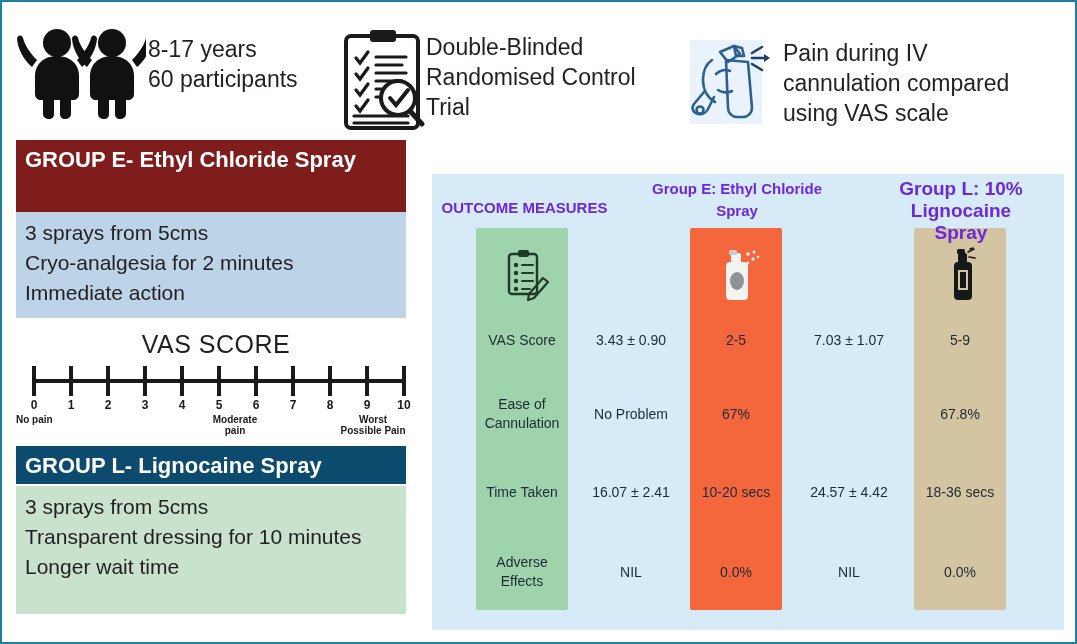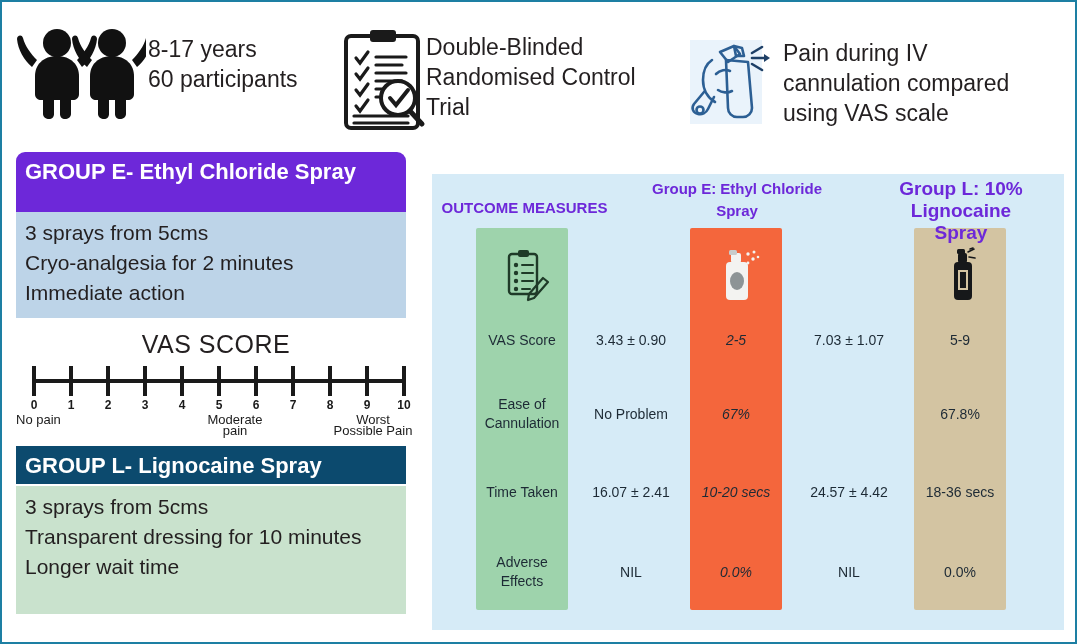--- a/index.html
+++ b/index.html
@@ -27,40 +27,40 @@
   .grp-header{
     position:absolute;left:14px;width:390px;
     font-weight:bold;font-size:22px;line-height:30px;
     color:#ffffff;padding:5px 9px 7px 9px;box-sizing:border-box;
   }
   .grp-body{
     position:absolute;left:14px;width:390px;
     font-size:21px;line-height:30px;color:#231f20;
     padding:6px 9px 8px 9px;box-sizing:border-box;white-space:pre-line;
   }
-  #grp-e-header{top:12px;height:72px;background:#6d28d9;border-radius:9px;}
+  #grp-e-header{top:0px;height:72px;background:#7f1d1d;}
   #grp-e-body{top:72px;height:106px;background:#bdd4e8;}
   #grp-l-header{top:306px;height:38px;background:#0c4a6e;}
   #grp-l-body{top:346px;height:128px;background:#c9e2cd;}
 
   
   #vas-block{position:absolute;left:14px;top:190px;width:400px;height:112px;background:#ffffff;}
   #vas-title{
     position:absolute;left:0;top:0;width:400px;text-align:center;
     font-size:25px;color:#231f20;letter-spacing:.5px;
   }
   #vas-ruler{position:absolute;left:18px;top:36px;width:370px;height:30px;}
   #vas-ruler .axis{position:absolute;left:0;top:13px;width:370px;height:4px;background:#1a1a1a;}
   #vas-ruler .tick{position:absolute;top:0;width:4px;height:30px;background:#1a1a1a;}
   #vas-nums{position:absolute;left:18px;top:68px;width:370px;height:14px;}
   #vas-nums span{
     position:absolute;top:0;width:26px;margin-left:-13px;text-align:center;
     font-size:12px;font-weight:bold;color:#1a1a1a;
   }
-  .vas-cap{position:absolute;font-size:13px;font-weight:normal;color:#1a1a1a;
+  .vas-cap{position:absolute;font-size:10px;font-weight:bold;color:#1a1a1a;
            text-align:center;line-height:11px;white-space:pre-line;}
   #vas-cap-left{left:0px;top:84px;width:74px;text-align:left;}
   #vas-cap-mid{left:161px;top:84px;width:116px;}
   #vas-cap-right{left:300px;top:84px;width:114px;}
 
   
   #results{
     position:absolute;left:430px;top:172px;width:632px;height:456px;
     background:#d6ebf7;
   }
@@ -84,21 +84,21 @@
   #icon-e{left:258px;}
   #icon-l{left:482px;}
 
   .cell{
     position:absolute;text-align:center;font-size:14px;line-height:19px;
     color:#1d2a35;white-space:pre-line;
     display:flex;align-items:center;justify-content:center;
   }
   .c-label{left:44px;width:92px;}
   .c-e-mean{left:146px;width:106px;}
-  .c-e-range{left:258px;width:92px;font-style:italic;}
+  .c-e-range{left:258px;width:92px;}
   .c-l-mean{left:358px;width:118px;}
   .c-l-range{left:482px;width:92px;}
 
   .r1{top:148px;height:36px;}
   .r2{top:214px;height:52px;}
   .r3{top:300px;height:36px;}
   .r4{top:380px;height:36px;}
 </style>
 </head>
 <body>

